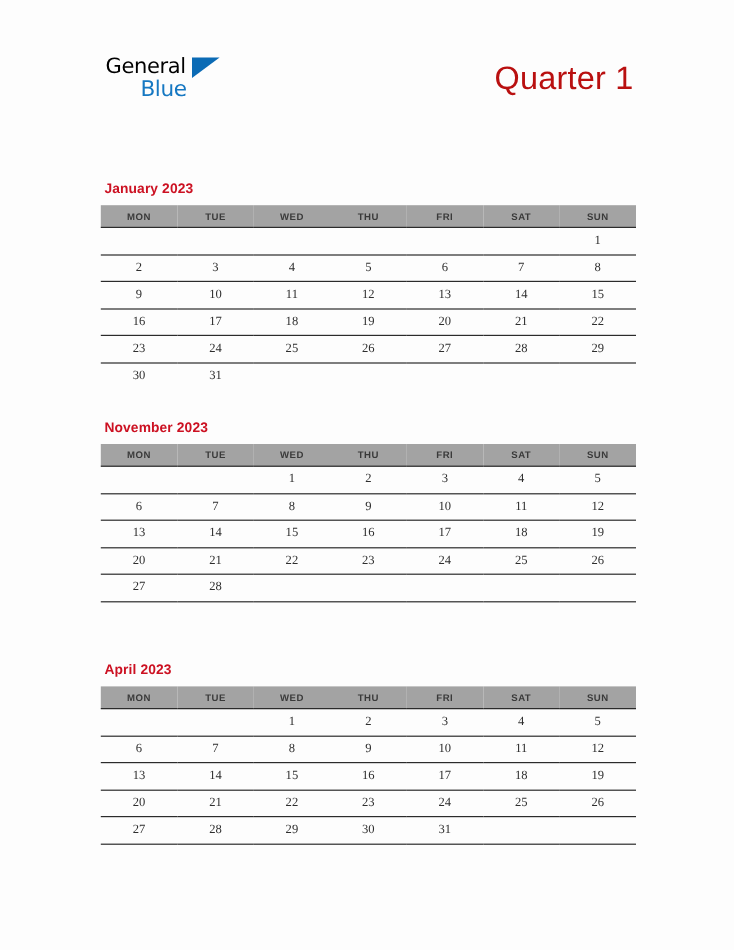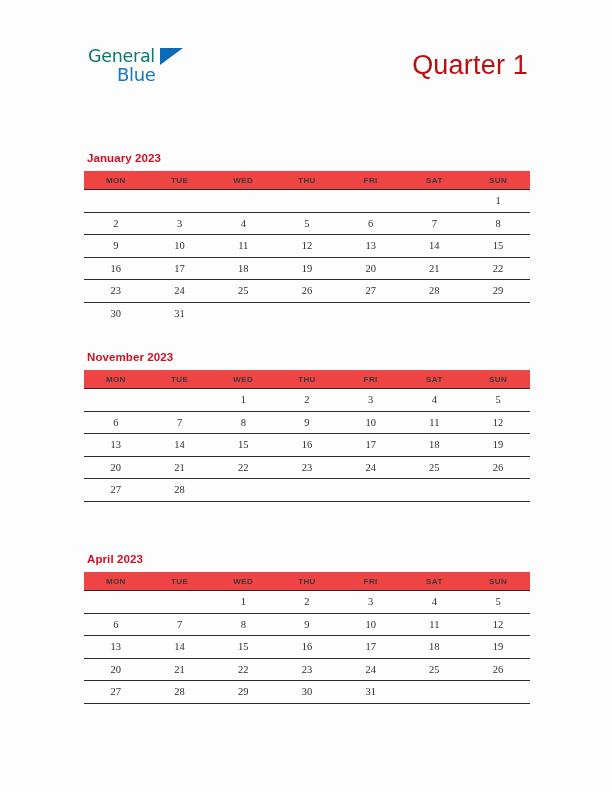--- a/index.html
+++ b/index.html
@@ -37,21 +37,21 @@
     width: 120px;
     height: 48px;
   }
   .logo-general {
     position: absolute;
     left: 0;
     top: 0;
     font-family: "DejaVu Sans", sans-serif;
     font-size: 17.5px;
     letter-spacing: -0.3px;
-    color: #0f766e;
+    color: #000000;
     line-height: 20px;
     white-space: nowrap;
   }
   .logo-triangle {
     position: absolute;
     left: 72px;
     top: 2px;
     width: 0;
     height: 0;
     border-top: 17px solid #0b6bb5;
@@ -98,21 +98,21 @@
     margin: 0 0 7px 3px;
     letter-spacing: 0.1px;
   }
 
   table.cal {
     border-collapse: collapse;
     width: 446px;
     table-layout: fixed;
   }
   table.cal th {
-    background: #ef4444;
+    background: #a3a3a3;
     font-family: "Liberation Sans", sans-serif;
     font-size: 8px;
     font-weight: bold;
     color: #3a3a3a;
     letter-spacing: 0.4px;
     height: 18px;
     text-align: center;
     border-bottom: 1.1px solid #2b2b2b;
     padding: 0;
     vertical-align: middle;

